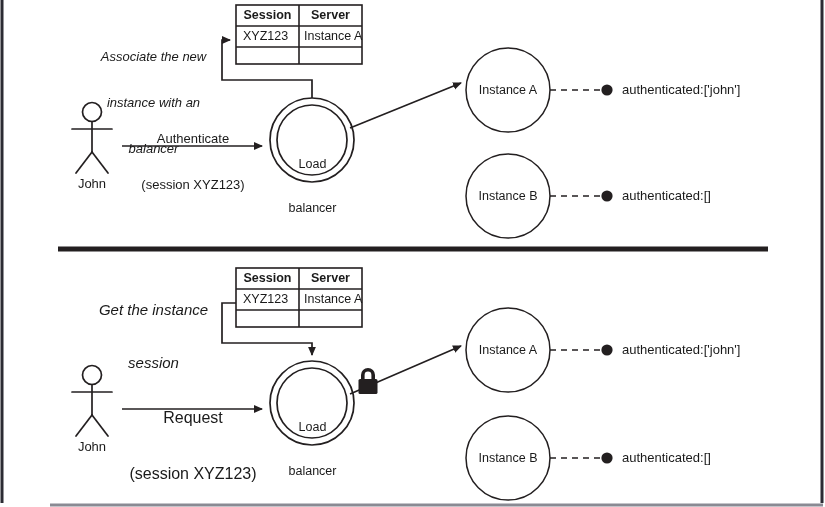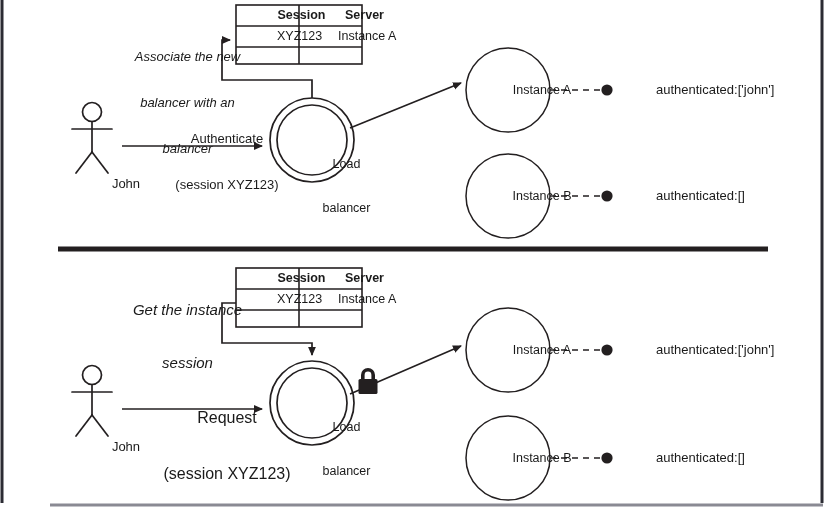--- a/index.html
+++ b/index.html
@@ -9,21 +9,21 @@
     font-family:"Liberation Sans","DejaVu Sans",sans-serif;
     color:#1a1a1a;
     overflow:hidden;
   }
   #figure{
     position:relative;
     width:825px;height:507px;
     background:#ffffff;
   }
   #figure svg{position:absolute;left:0;top:0;}
-  .lbl{position:absolute;white-space:pre;line-height:1.18;padding-left:34px;}
+  .lbl{position:absolute;white-space:pre;line-height:1.18;}
   .t-center{text-align:center;}
   .ital{font-style:italic;font-weight:400;}
 </style>
 </head>
 <body>
 
 <div id="figure">
 
   <svg width="825" height="507" viewBox="0 0 825 507">
     <defs>
@@ -139,21 +139,21 @@
       <circle cx="607" cy="350" r="5.6" fill="#231f20"></circle>
     </g>
     <g>
       <line x1="550" y1="458" x2="601" y2="458" stroke="#231f20" stroke-width="1.5" stroke-dasharray="6,5"></line>
       <circle cx="607" cy="458" r="5.6" fill="#231f20"></circle>
     </g>
   </svg>
 
   <div class="lbl t-center ital" style="left:86px;top:18px;width:135px;font-size:13px;text-align:center;">
     <div>Associate the new</div>
-    <div>balancer with an</div>
+    <div>instance with an</div>
     <div>balancer</div>
   </div>
 
   <div class="lbl t-center" style="left:237px;top:8px;width:61px;font-size:12.5px;font-weight:bold;">Session</div>
   <div class="lbl t-center" style="left:300px;top:8px;width:61px;font-size:12.5px;font-weight:bold;">Server</div>
   <div class="lbl" style="left:243px;top:29px;width:58px;font-size:12.5px;">XYZ123</div>
   <div class="lbl" style="left:304px;top:29px;width:60px;font-size:12.5px;">Instance A</div>
 
   <div class="lbl t-center" style="left:31px;top:176px;width:122px;font-size:13px;">John</div>
 

